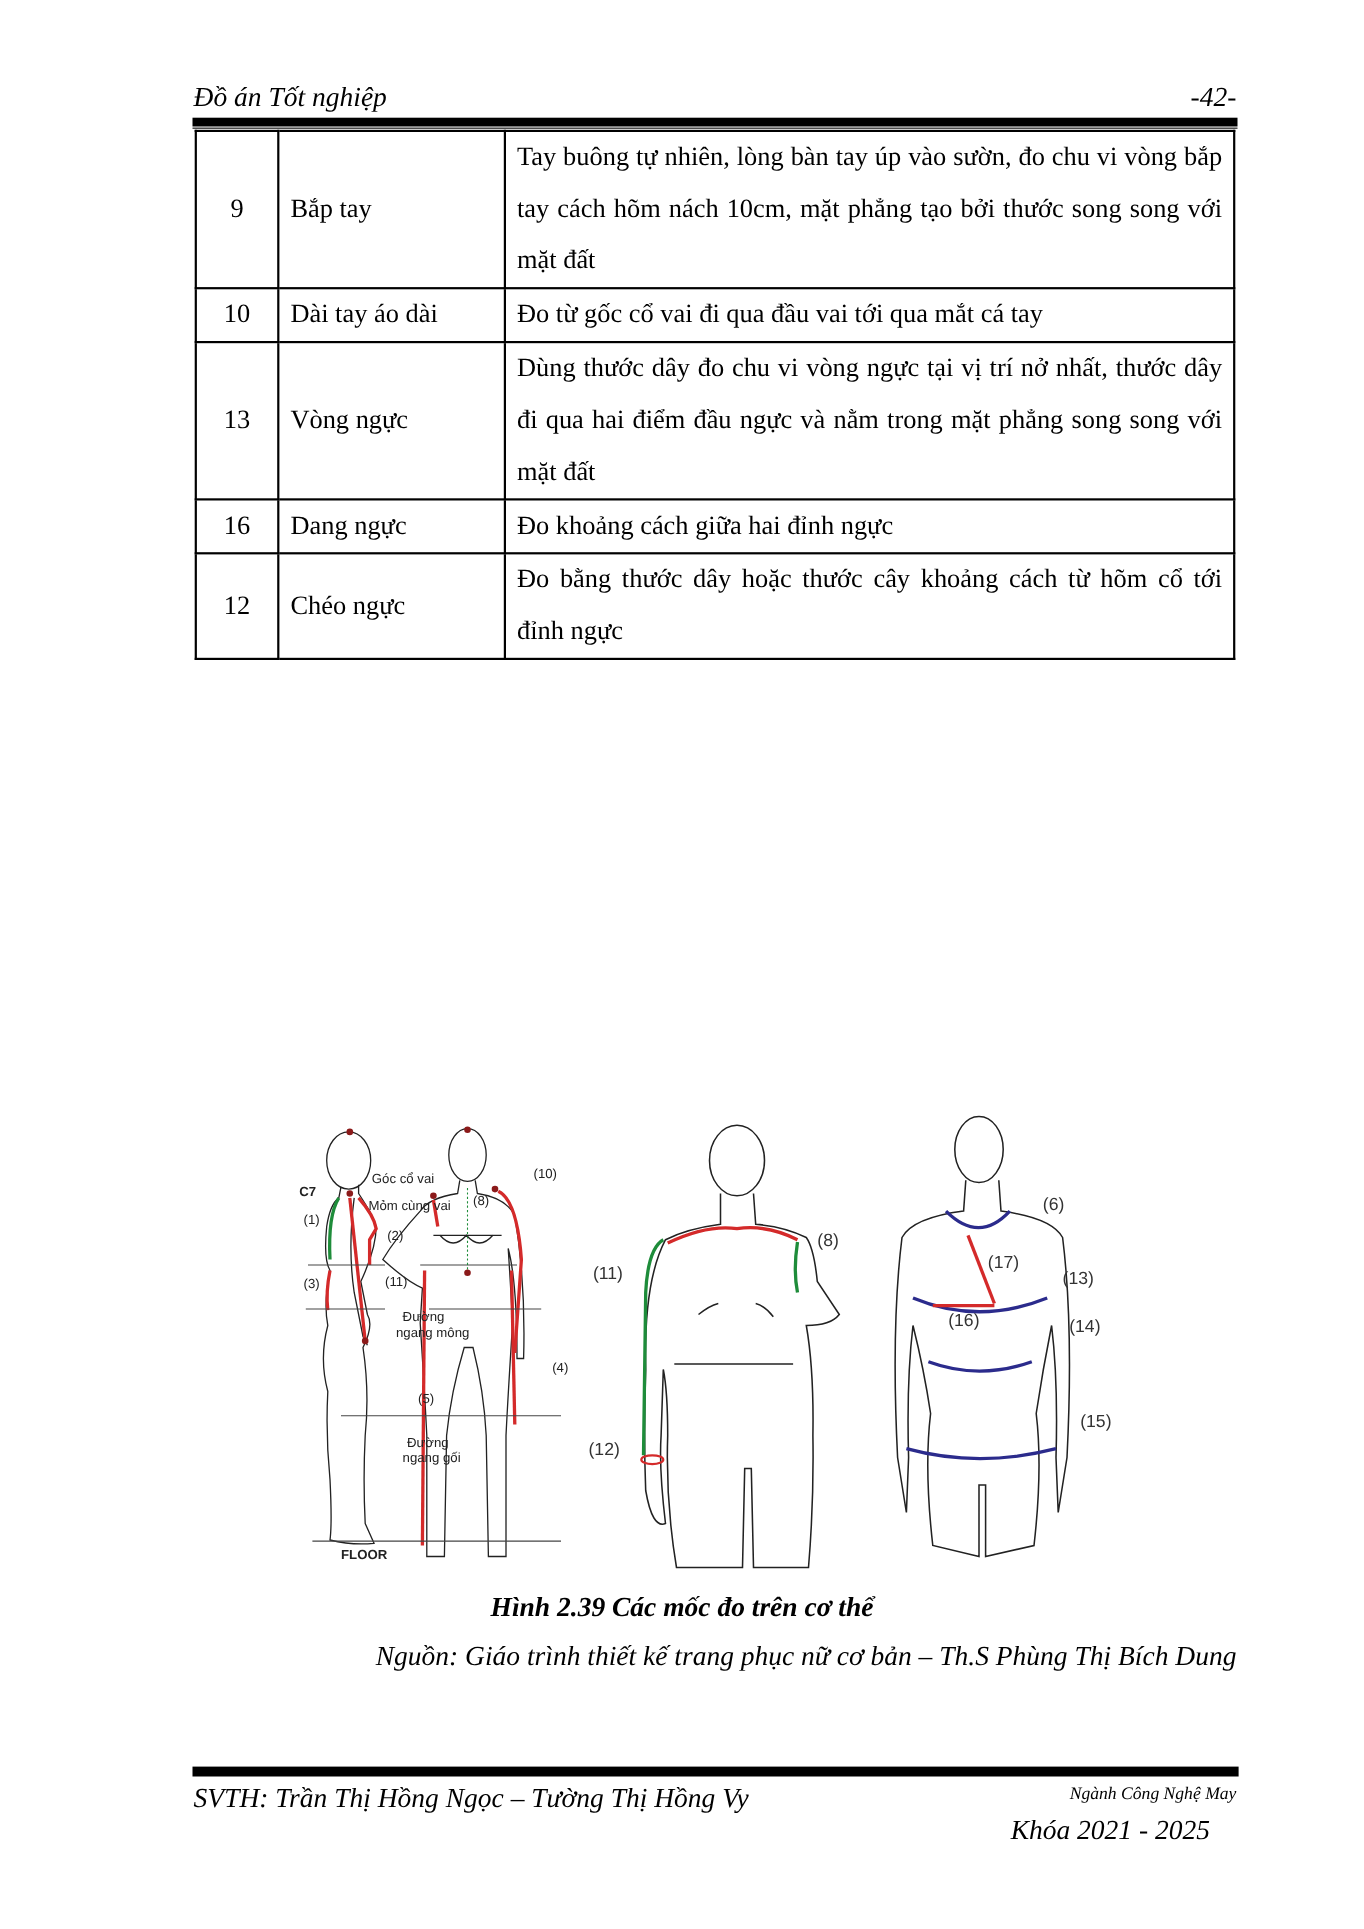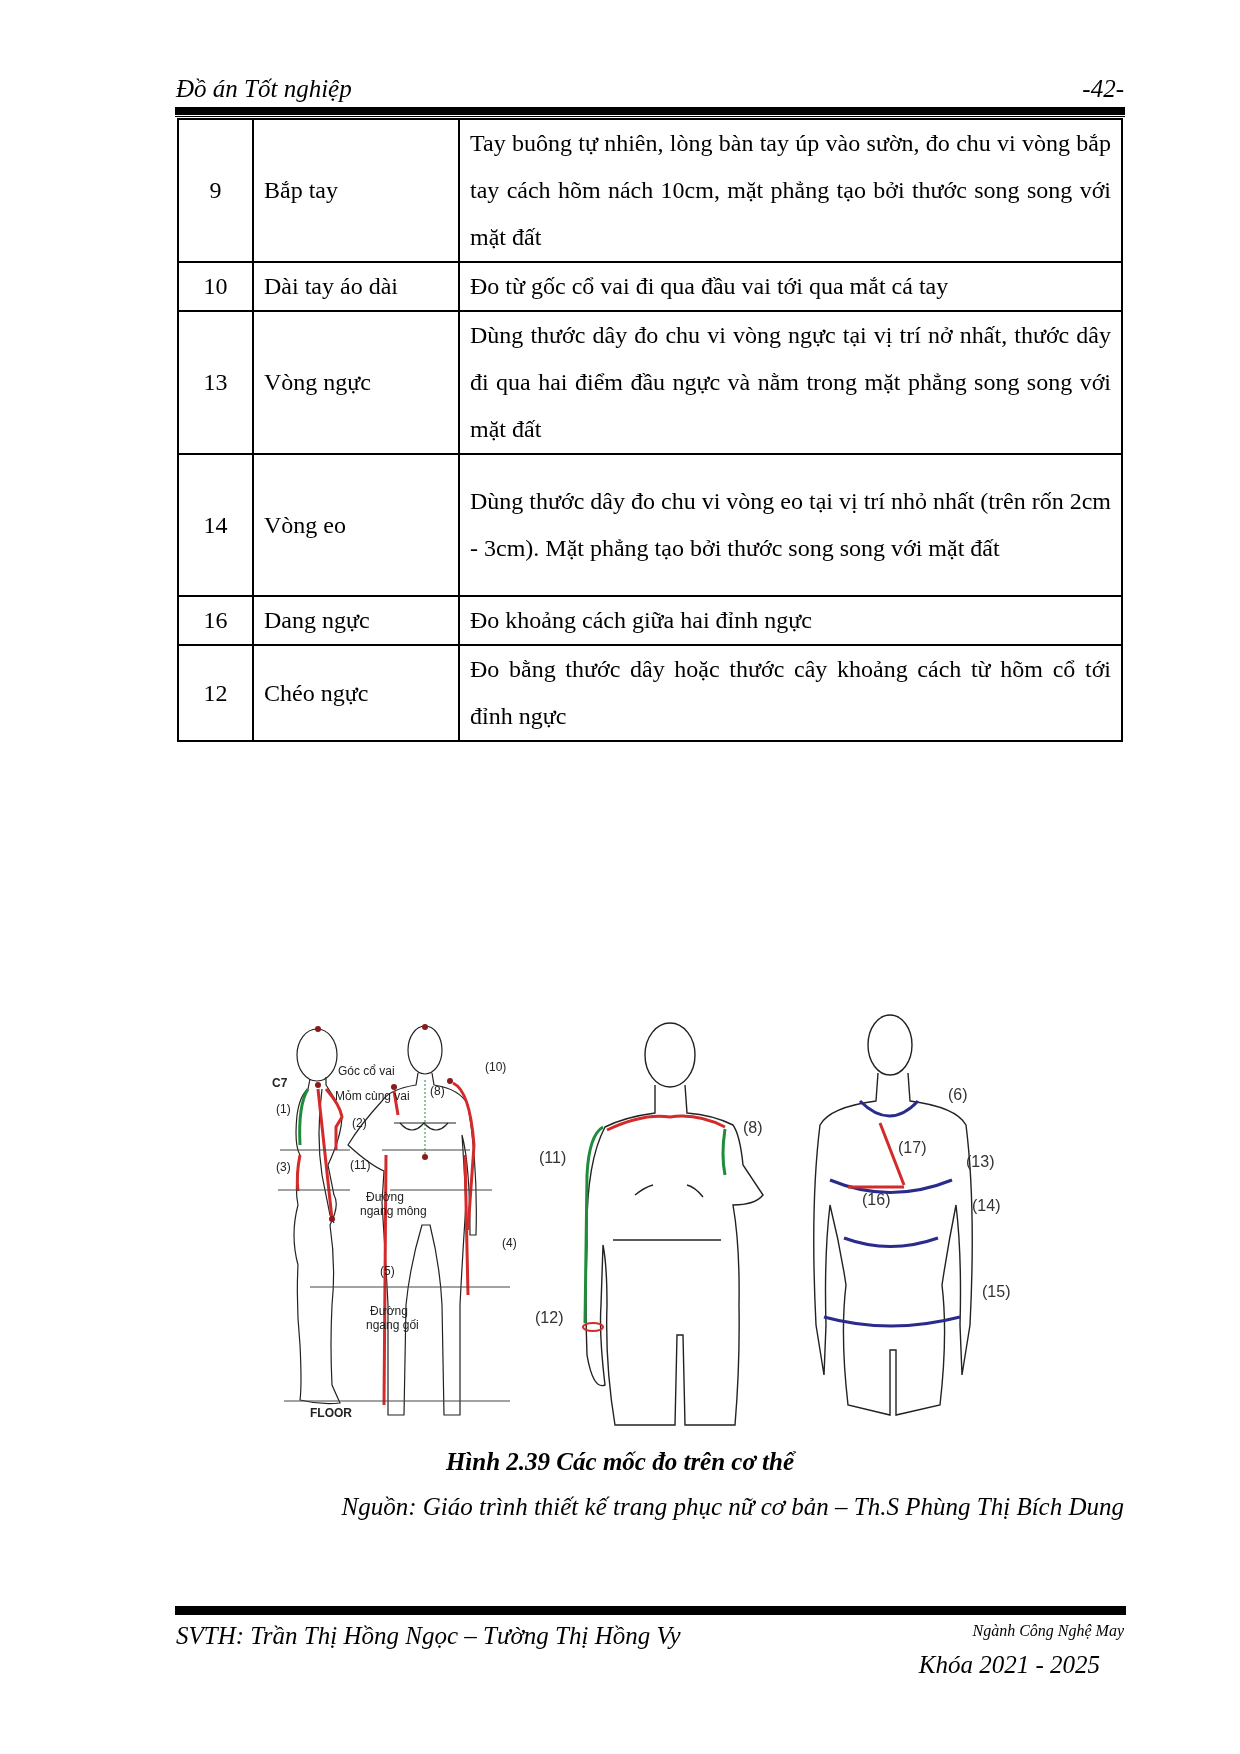--- a/index.html
+++ b/index.html
@@ -50,25 +50,20 @@
     </tr>
     <tr style="height:48px">
       <td class="c-no">10</td>
       <td class="c-name">Dài tay áo dài</td>
       <td class="c-desc">Đo từ gốc cổ vai đi qua đầu vai tới qua mắt cá tay</td>
     </tr>
     <tr style="height:141px">
       <td class="c-no">13</td>
       <td class="c-name">Vòng ngực</td>
       <td class="c-desc">Dùng thước dây đo chu vi vòng ngực tại vị trí nở nhất, thước dây đi qua hai điểm đầu ngực và nằm trong mặt phẳng song song với mặt đất</td>
-    </tr>
-    <tr style="height:142px">
-      <td class="c-no">14</td>
-      <td class="c-name">Vòng eo</td>
-      <td class="c-desc">Dùng thước dây đo chu vi vòng eo tại vị trí nhỏ nhất (trên rốn 2cm - 3cm). Mặt phẳng tạo bởi thước song song với mặt đất</td>
     </tr>
     <tr style="height:48px">
       <td class="c-no">16</td>
       <td class="c-name">Dang ngực</td>
       <td class="c-desc">Đo khoảng cách giữa hai đỉnh ngực</td>
     </tr>
     <tr style="height:93px">
       <td class="c-no">12</td>
       <td class="c-name">Chéo ngực</td>
       <td class="c-desc">Đo bằng thước dây hoặc thước cây khoảng cách từ hõm cổ tới đỉnh ngực</td>

